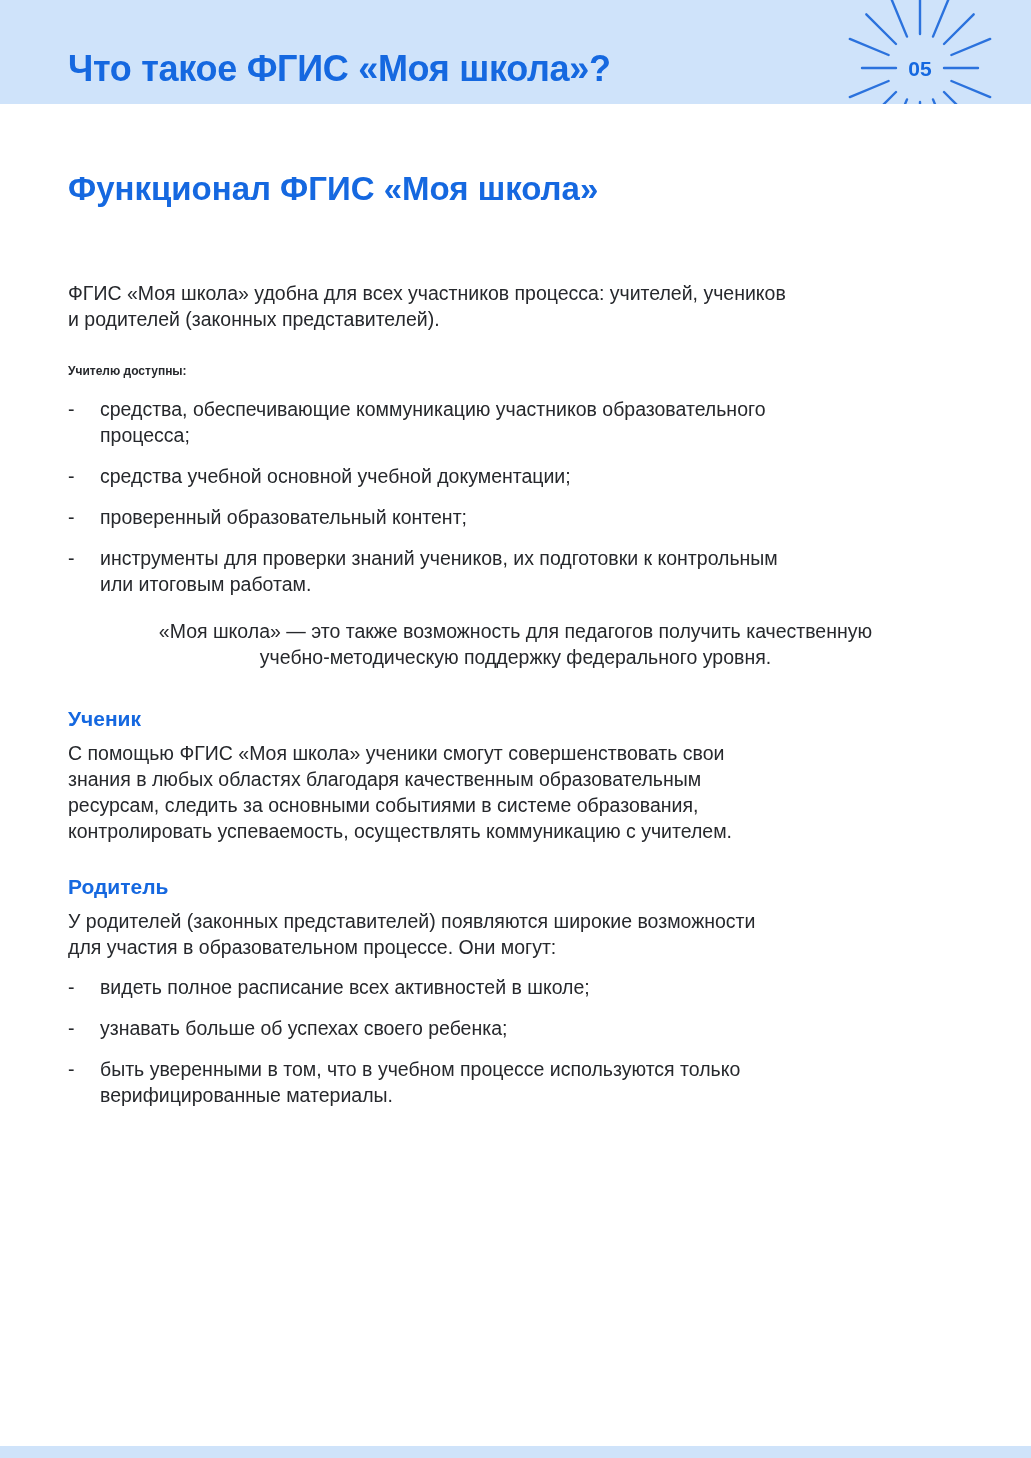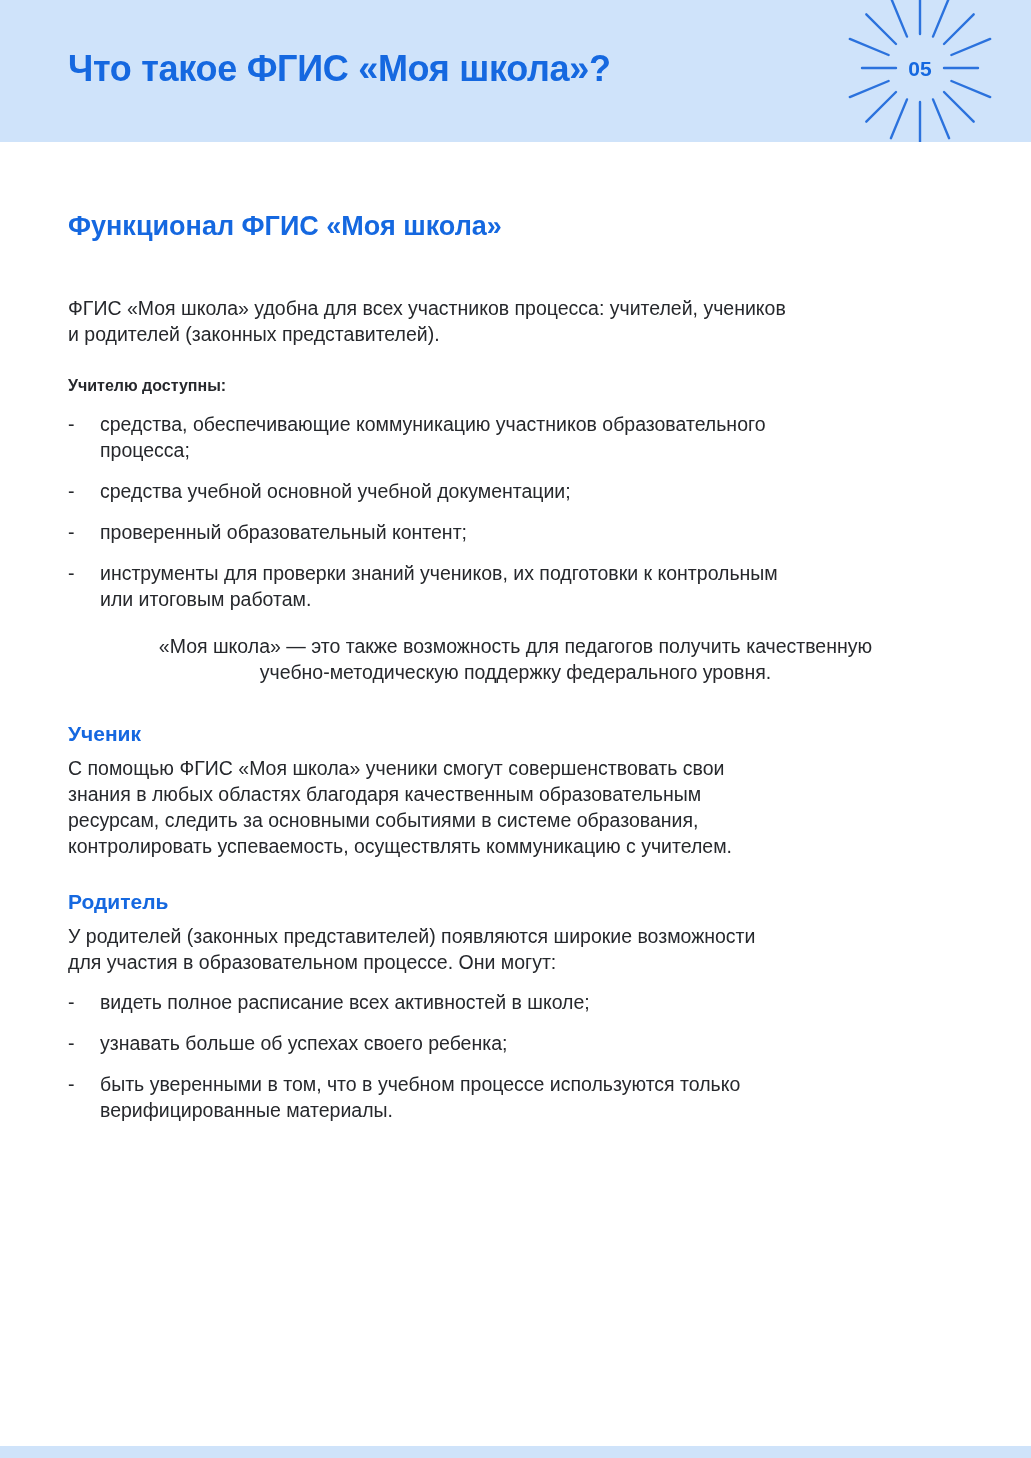--- a/index.html
+++ b/index.html
@@ -14,21 +14,21 @@
   }
   .page {
     width: 1031px;
     height: 1458px;
     position: relative;
     background: #ffffff;
   }
   
   .header {
     position: relative;
-    height: 142px;
+    height: 104px;
     background: #cfe3fa;
     overflow: hidden;
   }
   .header-title {
     position: absolute;
     left: 68px;
     top: 48px;
     font-size: 36px;
     font-weight: 800;
     letter-spacing: -0.3px;
@@ -50,43 +50,43 @@
     fill: #1568e0;
   }
   
   .content {
     padding: 0 68px;
     color: #26282c;
   }
   .lines { white-space: pre-line; }
   .section-heading {
     margin-top: 69px;
-    font-size: 27px;
+    font-size: 33px;
     line-height: 31px;
     font-weight: 700;
     color: #1568e0;
   }
   .para {
     font-size: 19.5px;
     line-height: 26px;
     color: #26282c;
   }
-  .intro { margin-top: 53px; }
+  .intro { margin-top: 76px; }
   .role-label {
     font-size: 21px;
     line-height: 26px;
     font-weight: 700;
     color: #1568e0;
   }
   .role-label.teacher { margin-top: 33px; }
   .role-label.student { margin-top: 36px; }
   .role-label.parent  { margin-top: 30px; }
   .lead {
     margin-top: 26px;
-    font-size: 16px;
+    font-size: 12px;
     line-height: 26px;
     font-weight: 700;
     color: #26282c;
   }
   .dash-list {
     margin: 12px 0 0 0;
     padding: 0;
     list-style: none;
   }
   .dash-list li {

